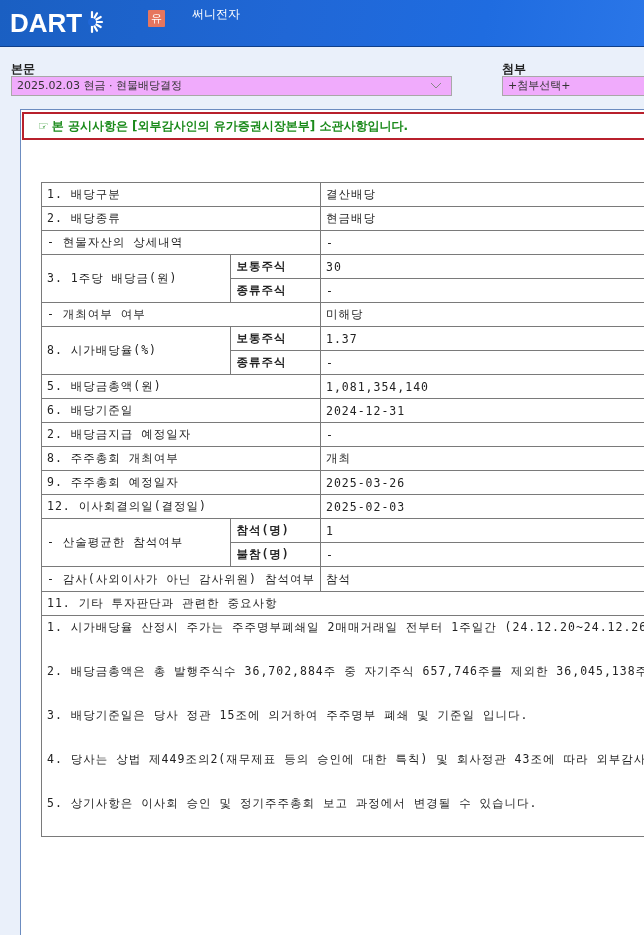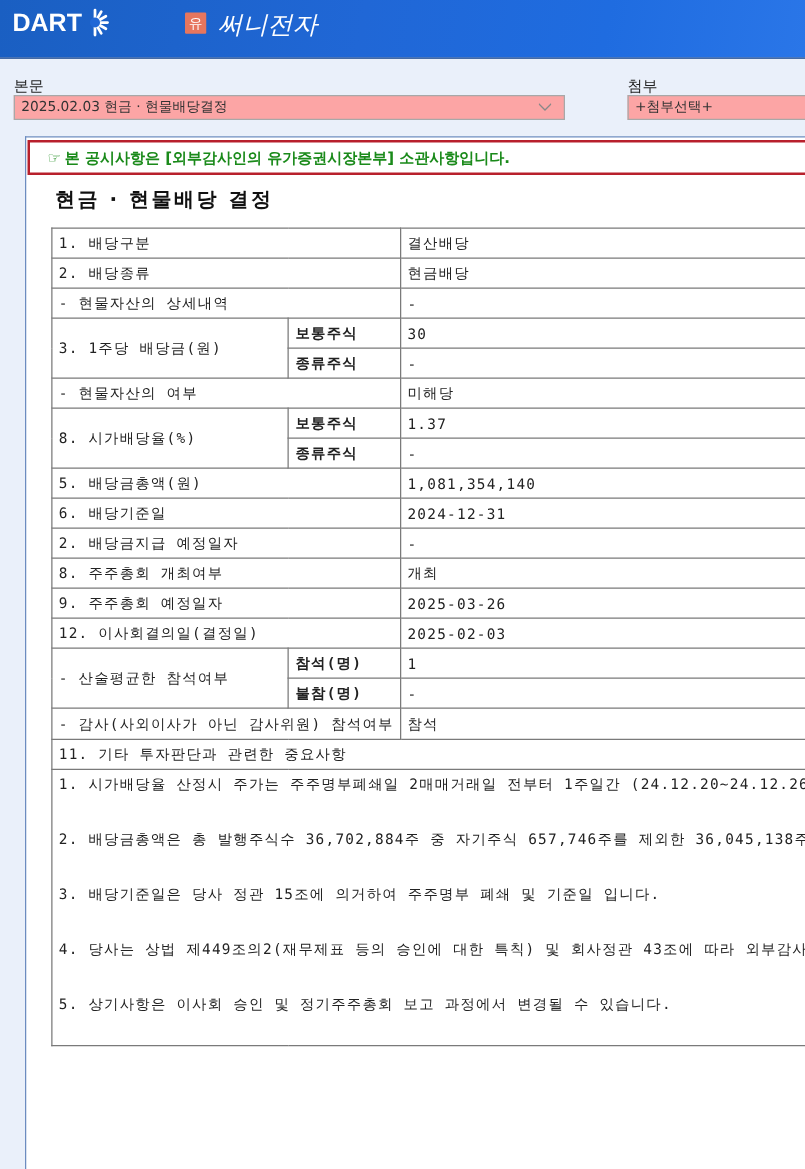--- a/index.html
+++ b/index.html
@@ -2,28 +2,28 @@
 <html><head>
 <meta charset="utf-8">
 <style>
   * { box-sizing: border-box; margin: 0; padding: 0; }
   html, body { width: 644px; height: 935px; overflow: hidden; background: #eaf0fa; font-family: "DejaVu Sans", "Liberation Sans", sans-serif; }
 
   .header { position: absolute; left: 0; top: 0; width: 644px; height: 47px;
     background: linear-gradient(100deg, #1a5fc2 0%, #2067d6 45%, #1f6ce0 75%, #2a76e8 100%);
     border-bottom: 1px solid #0f3f8a; }
   .logo { position: absolute; left: 10px; top: 8px; color: #fff; font-family: "Liberation Sans", sans-serif;
-    font-weight: bold; font-size: 20px; letter-spacing: 0px; display: flex; align-items: center; }
+    font-weight: bold; font-size: 26px; letter-spacing: 0px; display: flex; align-items: center; }
   .logo-burst { width: 24px; height: 24px; margin-left: -2px; margin-top: -4px; }
   .badge { position: absolute; left: 148px; top: 10px; width: 17px; height: 17px; background: #e6765e;
     color: #fff; font-size: 11px; line-height: 17px; text-align: center; border-radius: 1px; }
-  .company { position: absolute; left: 174px; top: 6px; color: #fff; font-size: 20px; font-weight: normal; font-style: italic; }
+  .company { position: absolute; left: 192px; top: 6px; color: #fff; font-size: 12px; font-weight: normal; }
 
-  .label { position: absolute; font-size: 12px; font-weight: normal; color: #222; }
-  .select { position: absolute; height: 20px; background: #fca5a5; border: 1px solid #a8a8a8;
+  .label { position: absolute; font-size: 12px; font-weight: bold; color: #222; }
+  .select { position: absolute; height: 20px; background: #f0abfc; border: 1px solid #a8a8a8;
     font-size: 11px; color: #333; line-height: 18px; padding-left: 5px; }
   .chev { position: absolute; right: 10px; top: 3px; width: 10px; height: 10px; }
 
   .doc { position: absolute; left: 20px; top: 109px; width: 630px; height: 830px; background: #fff;
     border-left: 1px solid #6c8cc0; border-top: 1px solid #6c8cc0; }
   .notice { position: absolute; left: 1px; top: 2px; width: 628px; height: 28px; border: 2px solid #b8202c;
     background: #fff; font-size: 12px; font-weight: bold; color: #1a8a1a; line-height: 24px; padding-left: 14px; }
   .notice .hand { font-weight: normal; margin-right: 3px; }
   .doc-title { position: absolute; left: 23px; top: 40px; font-size: 16px; font-weight: bold; color: #111; letter-spacing: 2px; }
 
@@ -69,21 +69,20 @@
 
 <div class="label" style="left:502px;top:61px;">첨부</div>
 <div class="select" style="left:502px;top:76px;width:150px;">
   <span>+첨부선택+</span>
 </div>
 
 <div class="doc">
   <div class="notice">
     <span class="hand">☞</span><span>본 공시사항은 [외부감사인의 유가증권시장본부] 소관사항입니다.</span>
   </div>
-  <div class="doc-title">현금 · 현물배당 결정</div>
 
   <table class="main">
     <tbody>
         <tr>
       <td class="c1" colspan="2">1. 배당구분</td>
       <td>결산배당</td>
     </tr>
     <tr>
       <td colspan="2">2. 배당종류</td>
       <td>현금배당</td>
@@ -95,21 +94,21 @@
     <tr>
       <td class="c1" rowspan="2">3. 1주당 배당금(원)</td>
       <td class="c2">보통주식</td>
       <td>30</td>
     </tr>
     <tr>
       <td class="c2">종류주식</td>
       <td>-</td>
     </tr>
     <tr>
-      <td colspan="2">- 현물자산의 여부</td>
+      <td colspan="2">- 개최여부 여부</td>
       <td>미해당</td>
     </tr>
     <tr>
       <td class="c1" rowspan="2">8. 시가배당율(%)</td>
       <td class="c2">보통주식</td>
       <td>1.37</td>
     </tr>
     <tr>
       <td class="c2">종류주식</td>
       <td>-</td>

